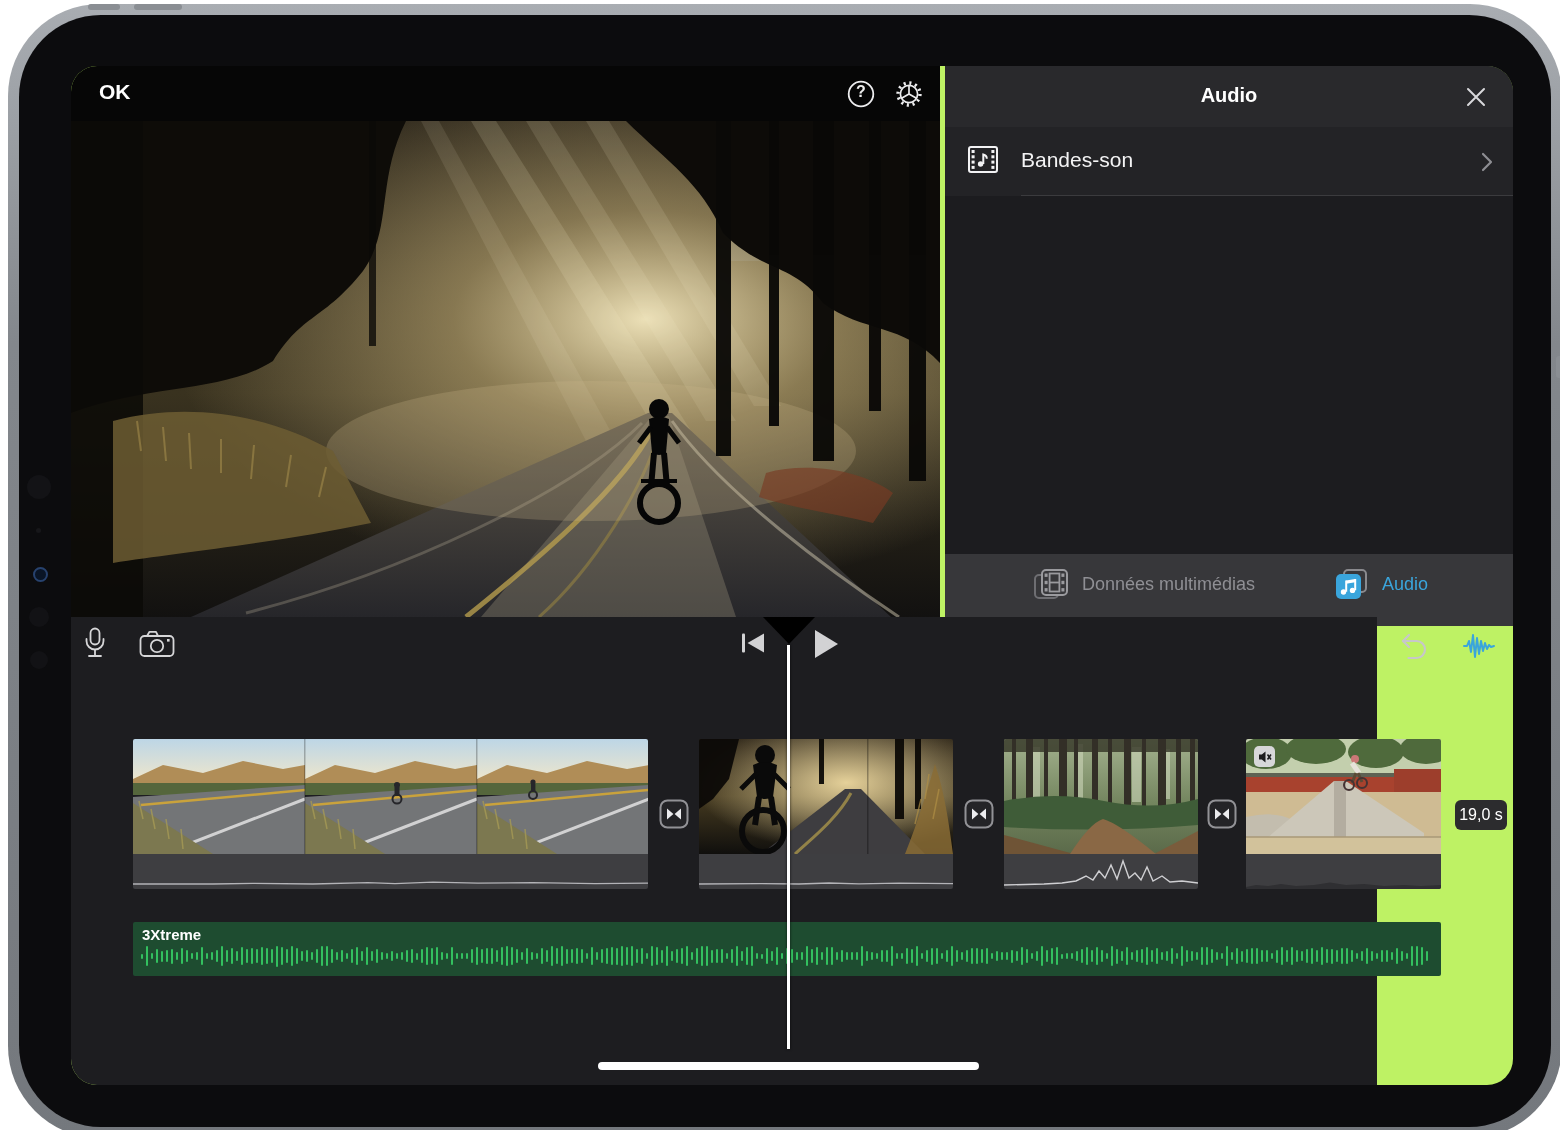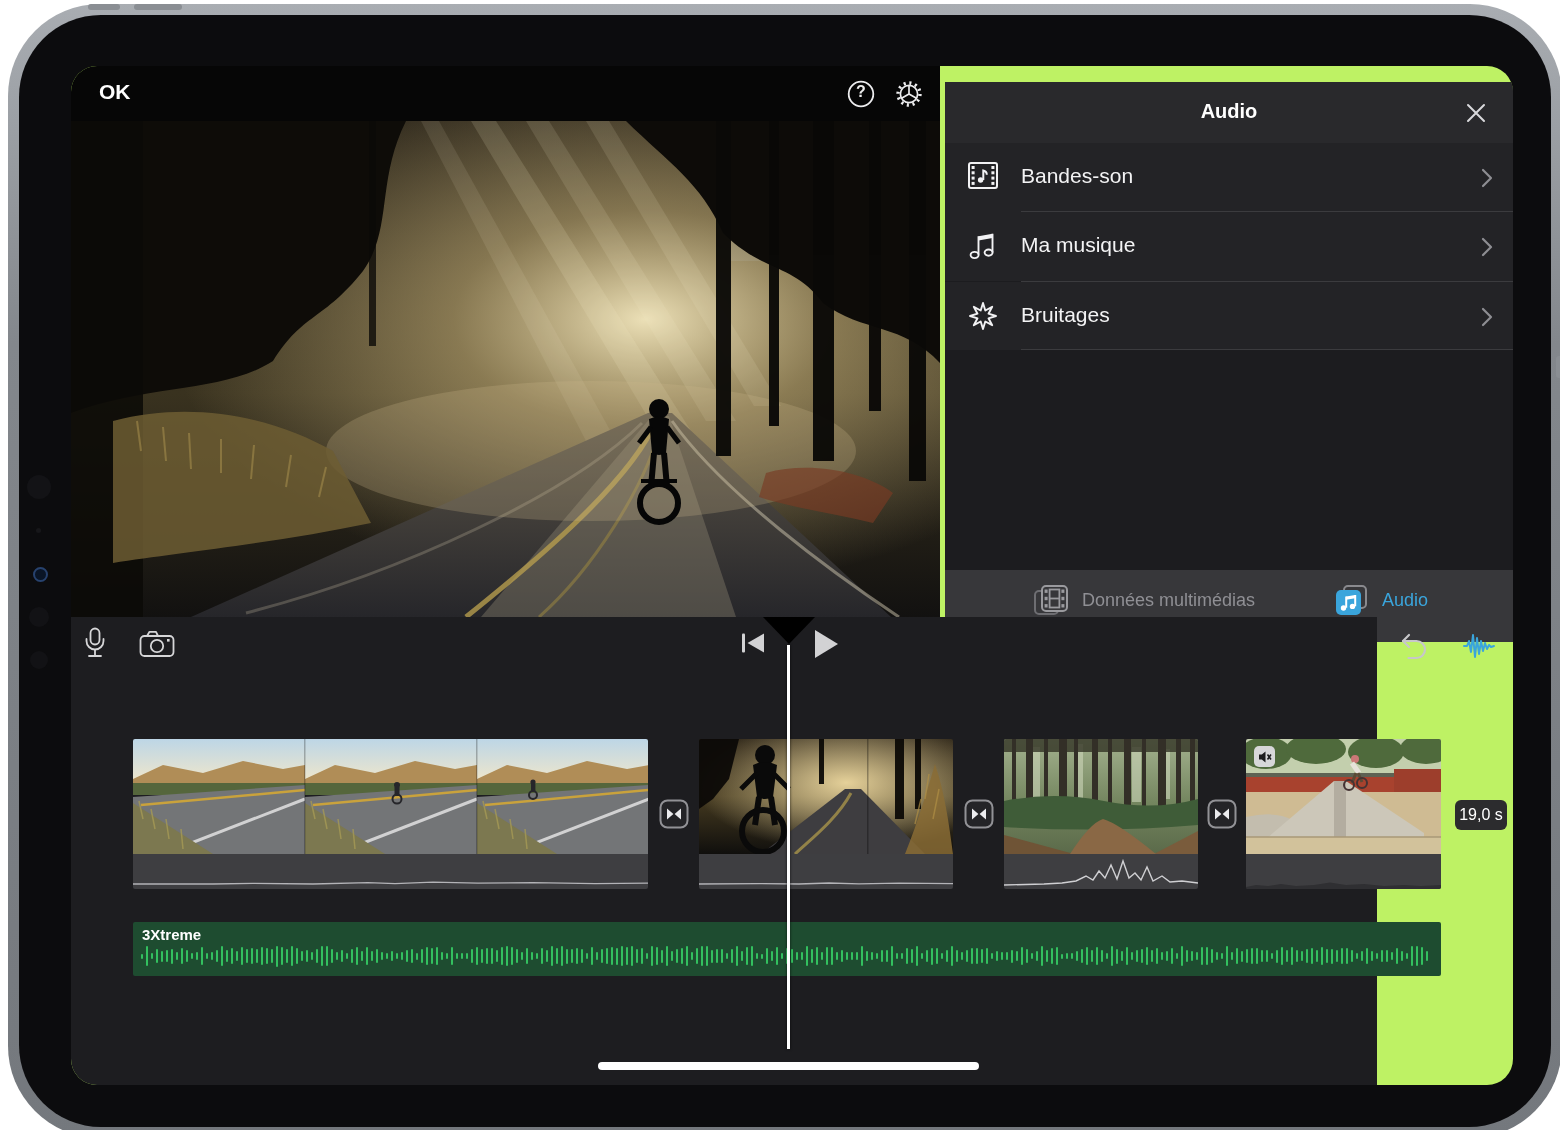--- a/index.html
+++ b/index.html
@@ -14,21 +14,21 @@
           background:#bef264;overflow:hidden;}
   
   .topbar{position:absolute;left:0;top:0;width:869px;height:55px;background:#060606;}
   .ok{position:absolute;left:28px;top:14px;font-size:21px;font-weight:600;color:#fff;background:none;border:none;padding:0;cursor:pointer;font-family:inherit;}
   .vtitle{position:absolute;left:0;top:15px;width:100%;text-align:center;font-size:21px;font-weight:600;color:#fff;}
   .tb-ic{position:absolute;top:13px;width:30px;height:30px;}
   .help-q{position:absolute;left:0;top:4px;width:30px;text-align:center;font-size:16px;font-weight:600;color:#eee;}
   
   .preview{position:absolute;left:0;top:55px;width:869px;height:496px;}
   
-  .panel{position:absolute;left:874px;top:0;width:568px;height:551px;background:#1c1c1f;margin-top:16px;}
+  .panel{position:absolute;left:874px;top:0;width:568px;height:551px;background:#1c1c1f;}
   .p-head{position:absolute;left:0;top:0;width:100%;height:61px;background:#29292c;}
   .p-title{position:absolute;left:0;top:18px;width:100%;text-align:center;font-size:20px;font-weight:600;color:#fff;}
   .p-close{position:absolute;right:26px;top:20px;width:22px;height:22px;cursor:pointer;}
   .p-row{position:absolute;left:0;width:100%;height:69px;background:#232326;cursor:pointer;}
   .p-row .ric{position:absolute;left:23px;top:19px;width:30px;height:30px;}
   .p-row .rlab{position:absolute;left:76px;top:21px;font-size:21px;color:#f3f3f4;}
   .p-row .rchev{position:absolute;right:20px;top:25px;}
   .p-sep{position:absolute;left:76px;right:0;height:1px;background:#3b3b3e;}
   .tabbar{position:absolute;left:0;top:488px;width:100%;height:72px;background:#37373a;}
   .tab{position:absolute;top:0;height:60px;display:flex;align-items:center;gap:13px;cursor:pointer;}
@@ -186,52 +186,21 @@
           </div>
           <div class="rlab">Bandes-son</div>
           <div class="rchev">
             <svg width="12" height="20" viewBox="0 0 12 20">
                   <path d="M2,2 L10,10 L2,18" fill="none" stroke="#8e8e93" stroke-width="2.2" stroke-linecap="round" stroke-linejoin="round"></path>
                 </svg>
           </div>
           <div class="p-sep" style="top:68px;"></div>
         </div>
 
-        <div class="p-row" style="top:130px;">
-          <div class="ric" style="top:17px;">
-            <svg width="28" height="32" viewBox="0 0 28 32">
-              <ellipse cx="6.6" cy="26" rx="4" ry="3.1" fill="none" stroke="#f2f2f4" stroke-width="1.9"></ellipse>
-              <ellipse cx="20.6" cy="23.6" rx="4" ry="3.1" fill="none" stroke="#f2f2f4" stroke-width="1.9"></ellipse>
-              <path d="M10.5,25.6 V7.2 M24.5,23.2 V4.8" stroke="#f2f2f4" stroke-width="1.9"></path>
-              <path d="M10.5,7.2 L24.5,4.8 L24.5,9 L10.5,11.4 Z" fill="#f2f2f4"></path>
-            </svg>
-          </div>
-          <div class="rlab">Ma musique</div>
-          <div class="rchev">
-            <svg width="12" height="20" viewBox="0 0 12 20">
-                  <path d="M2,2 L10,10 L2,18" fill="none" stroke="#8e8e93" stroke-width="2.2" stroke-linecap="round" stroke-linejoin="round"></path>
-                </svg>
-          </div>
-          <div class="p-sep" style="top:69px;"></div>
-        </div>
-
-        <div class="p-row" style="top:200px;height:68px;">
-          <div class="ric">
-            <svg width="30" height="30" viewBox="0 0 30 30">
-              <polygon points="28,15 20.5,17.3 24.2,24.2 17.3,20.5 15,28 12.7,20.5 5.8,24.2 9.5,17.3 2,15 9.5,12.7 5.8,5.8 12.7,9.5 15,2 17.3,9.5 24.2,5.8 20.5,12.7" fill="none" stroke="#f2f2f4" stroke-width="1.9" stroke-linejoin="round"></polygon>
-            </svg>
-          </div>
-          <div class="rlab">Bruitages</div>
-          <div class="rchev">
-            <svg width="12" height="20" viewBox="0 0 12 20">
-                  <path d="M2,2 L10,10 L2,18" fill="none" stroke="#8e8e93" stroke-width="2.2" stroke-linecap="round" stroke-linejoin="round"></path>
-                </svg>
-          </div>
-          <div class="p-sep" style="top:67px;"></div>
-        </div>
+
 
         <div class="tabbar">
           <div class="tab" style="left:88px;">
             <svg width="36" height="32" viewBox="0 0 36 32">
               <rect x="2" y="7" width="23" height="23" rx="4" fill="none" stroke="#6e6e72" stroke-width="2"></rect>
               <rect x="9" y="2" width="25" height="25" rx="4" fill="#37373a" stroke="#9a9a9e" stroke-width="2"></rect>
               <g fill="#9a9a9e">
                 <rect x="11.6" y="5.5" width="3" height="3.4"></rect>
                     <rect x="11.6" y="12.8" width="3" height="3.4"></rect>
                     <rect x="11.6" y="20.1" width="3" height="3.4"></rect>

